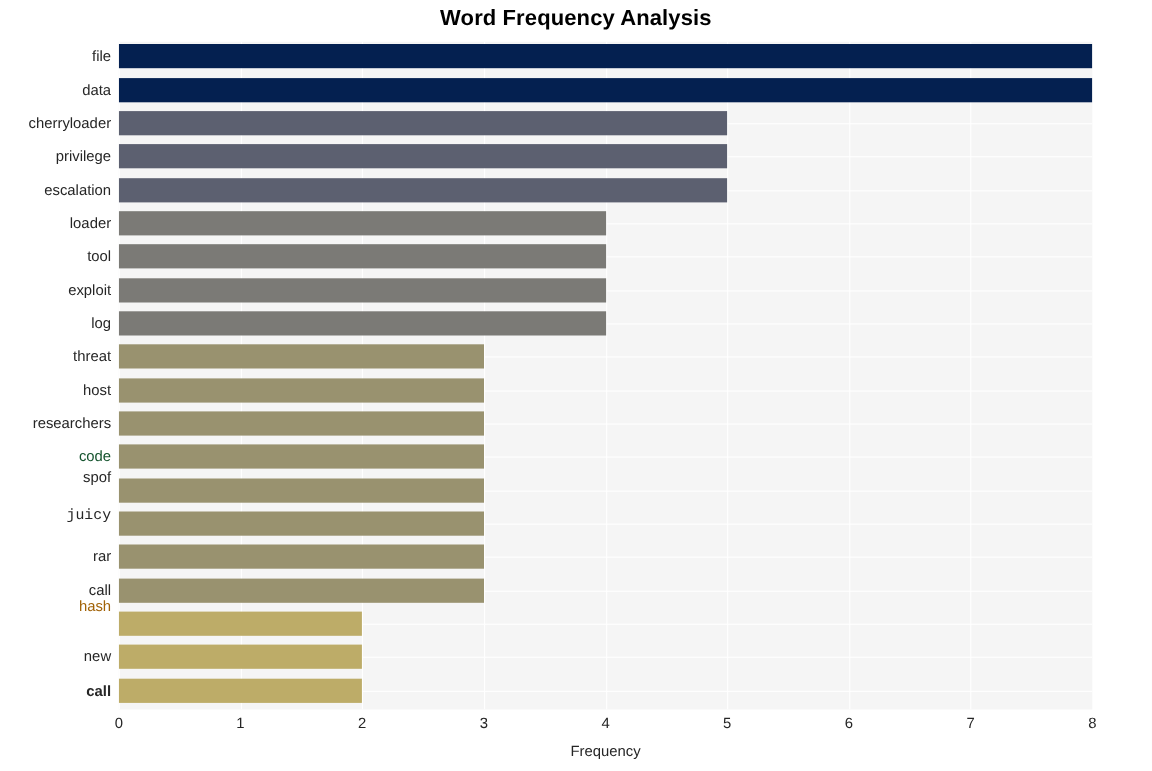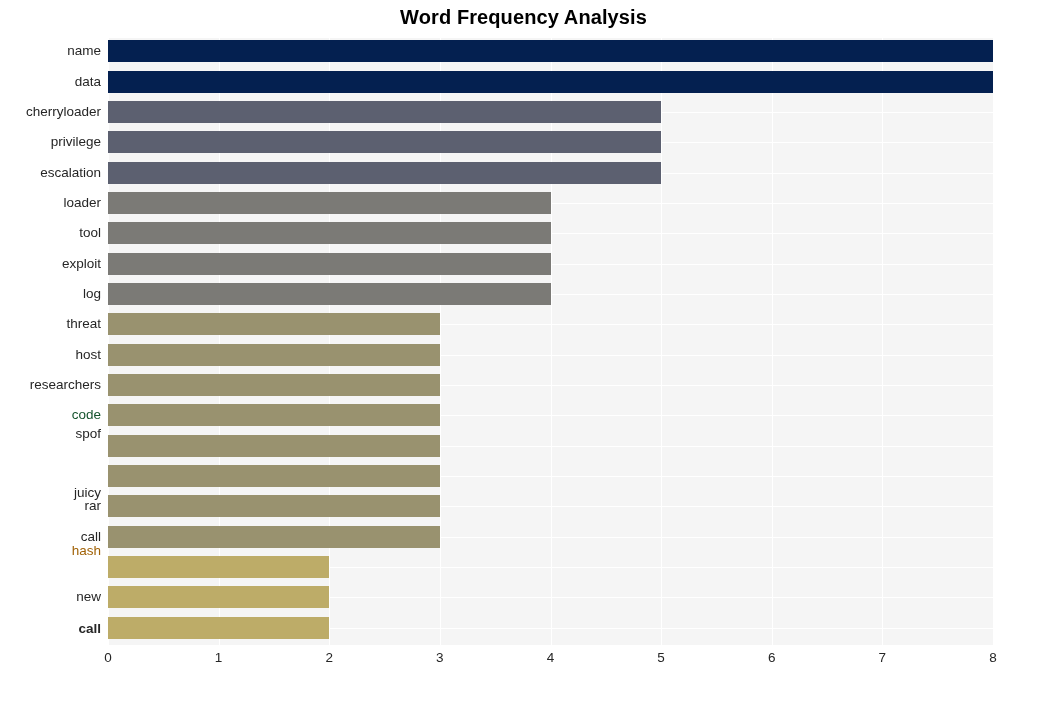--- a/index.html
+++ b/index.html
@@ -161,48 +161,49 @@
         <div class="bar" title="juicy: 3" style="width: 331.875px; top: 427.075px; background: rgb(153, 146, 111);"></div>
         <div class="bar" title="rar: 3" style="width: 331.875px; top: 457.425px; background: rgb(153, 146, 111);"></div>
         <div class="bar" title="name: 3" style="width: 331.875px; top: 487.775px; background: rgb(153, 146, 111);"></div>
         <div class="bar" title="hash: 2" style="width: 221.25px; top: 518.125px; background: rgb(189, 172, 104);"></div>
         <div class="bar" title="new: 2" style="width: 221.25px; top: 548.475px; background: rgb(189, 172, 104);"></div>
         <div class="bar" title="call: 2" style="width: 221.25px; top: 578.825px; background: rgb(189, 172, 104);"></div>
       </div>
   </div>
 
   <div id="y-axis-labels">
-      <div class="y-tick-label" style="top: 6.175px; color: rgb(38, 38, 38);">name</div>
+      <div class="y-tick-label" style="top: 6.175px; color: rgb(38, 38, 38);">file</div>
       <div class="y-tick-label" style="top: 36.525px; color: rgb(38, 38, 38);">data</div>
       <div class="y-tick-label" style="top: 66.875px; color: rgb(38, 38, 38); margin-left: 34px;">cherryloader</div>
       <div class="y-tick-label" style="top: 97.225px; color: rgb(38, 38, 38); padding-left: 40px;">privilege</div>
       <div class="y-tick-label" style="top: 127.575px; color: rgb(38, 38, 38);">escalation</div>
       <div class="y-tick-label" style="top: 157.925px; color: rgb(38, 38, 38);">loader</div>
       <div class="y-tick-label" style="top: 188.275px; color: rgb(38, 38, 38);">tool</div>
       <div class="y-tick-label" style="top: 218.625px; color: rgb(38, 38, 38);">exploit</div>
       <div class="y-tick-label" style="top: 248.975px; color: rgb(38, 38, 38); padding-left: 40px;">log</div>
       <div class="y-tick-label" style="top: 279.325px; color: rgb(38, 38, 38);">threat</div>
       <div class="y-tick-label" style="top: 309.675px; color: rgb(38, 38, 38);">host</div>
       <div class="y-tick-label" style="top: 340.025px; color: rgb(38, 38, 38);">researchers</div>
       <div class="y-tick-label" style="top: 370.375px; color: #14532d;">code</div>
       <div class="y-tick-label" style="top: 389px; color: rgb(38, 38, 38);">spof</div>
-      <div class="y-tick-label" style="top: 448px; color: rgb(38, 38, 38);">juicy</div>
+      <div class="y-tick-label" style="top: 425px; color: rgb(38, 38, 38); font-family: Liberation Mono, monospace;">juicy</div>
       <div class="y-tick-label" style="top: 461.425px; color: rgb(38, 38, 38);">rar</div>
       <div class="y-tick-label" style="top: 491.775px; color: rgb(38, 38, 38);">call</div>
       <div class="y-tick-label" style="top: 506px; color: #a16207; margin-left: 10px;">hash</div>
       <div class="y-tick-label" style="top: 552.475px; color: rgb(38, 38, 38);">new</div>
       <div class="y-tick-label" style="top: 584px; color: rgb(38, 38, 38); font-weight: bold;">call</div>
     </div>
 
   <div id="x-axis-labels">
       <div class="x-tick-label" style="left: 0px; color: rgb(38, 38, 38);">0</div>
       <div class="x-tick-label" style="left: 110.625px; color: rgb(38, 38, 38);">1</div>
       <div class="x-tick-label" style="left: 221.25px; color: rgb(38, 38, 38);">2</div>
       <div class="x-tick-label" style="left: 331.875px; color: rgb(38, 38, 38);">3</div>
       <div class="x-tick-label" style="left: 442.5px; color: rgb(38, 38, 38);">4</div>
       <div class="x-tick-label" style="left: 553.125px; color: rgb(38, 38, 38);">5</div>
       <div class="x-tick-label" style="left: 663.75px; color: rgb(38, 38, 38);">6</div>
       <div class="x-tick-label" style="left: 774.375px; color: rgb(38, 38, 38);">7</div>
       <div class="x-tick-label" style="left: 885px; color: rgb(38, 38, 38);">8</div>
     </div>
 
+  <div id="x-axis-title">Frequency</div>
 
 </div>
 
 </body></html>

